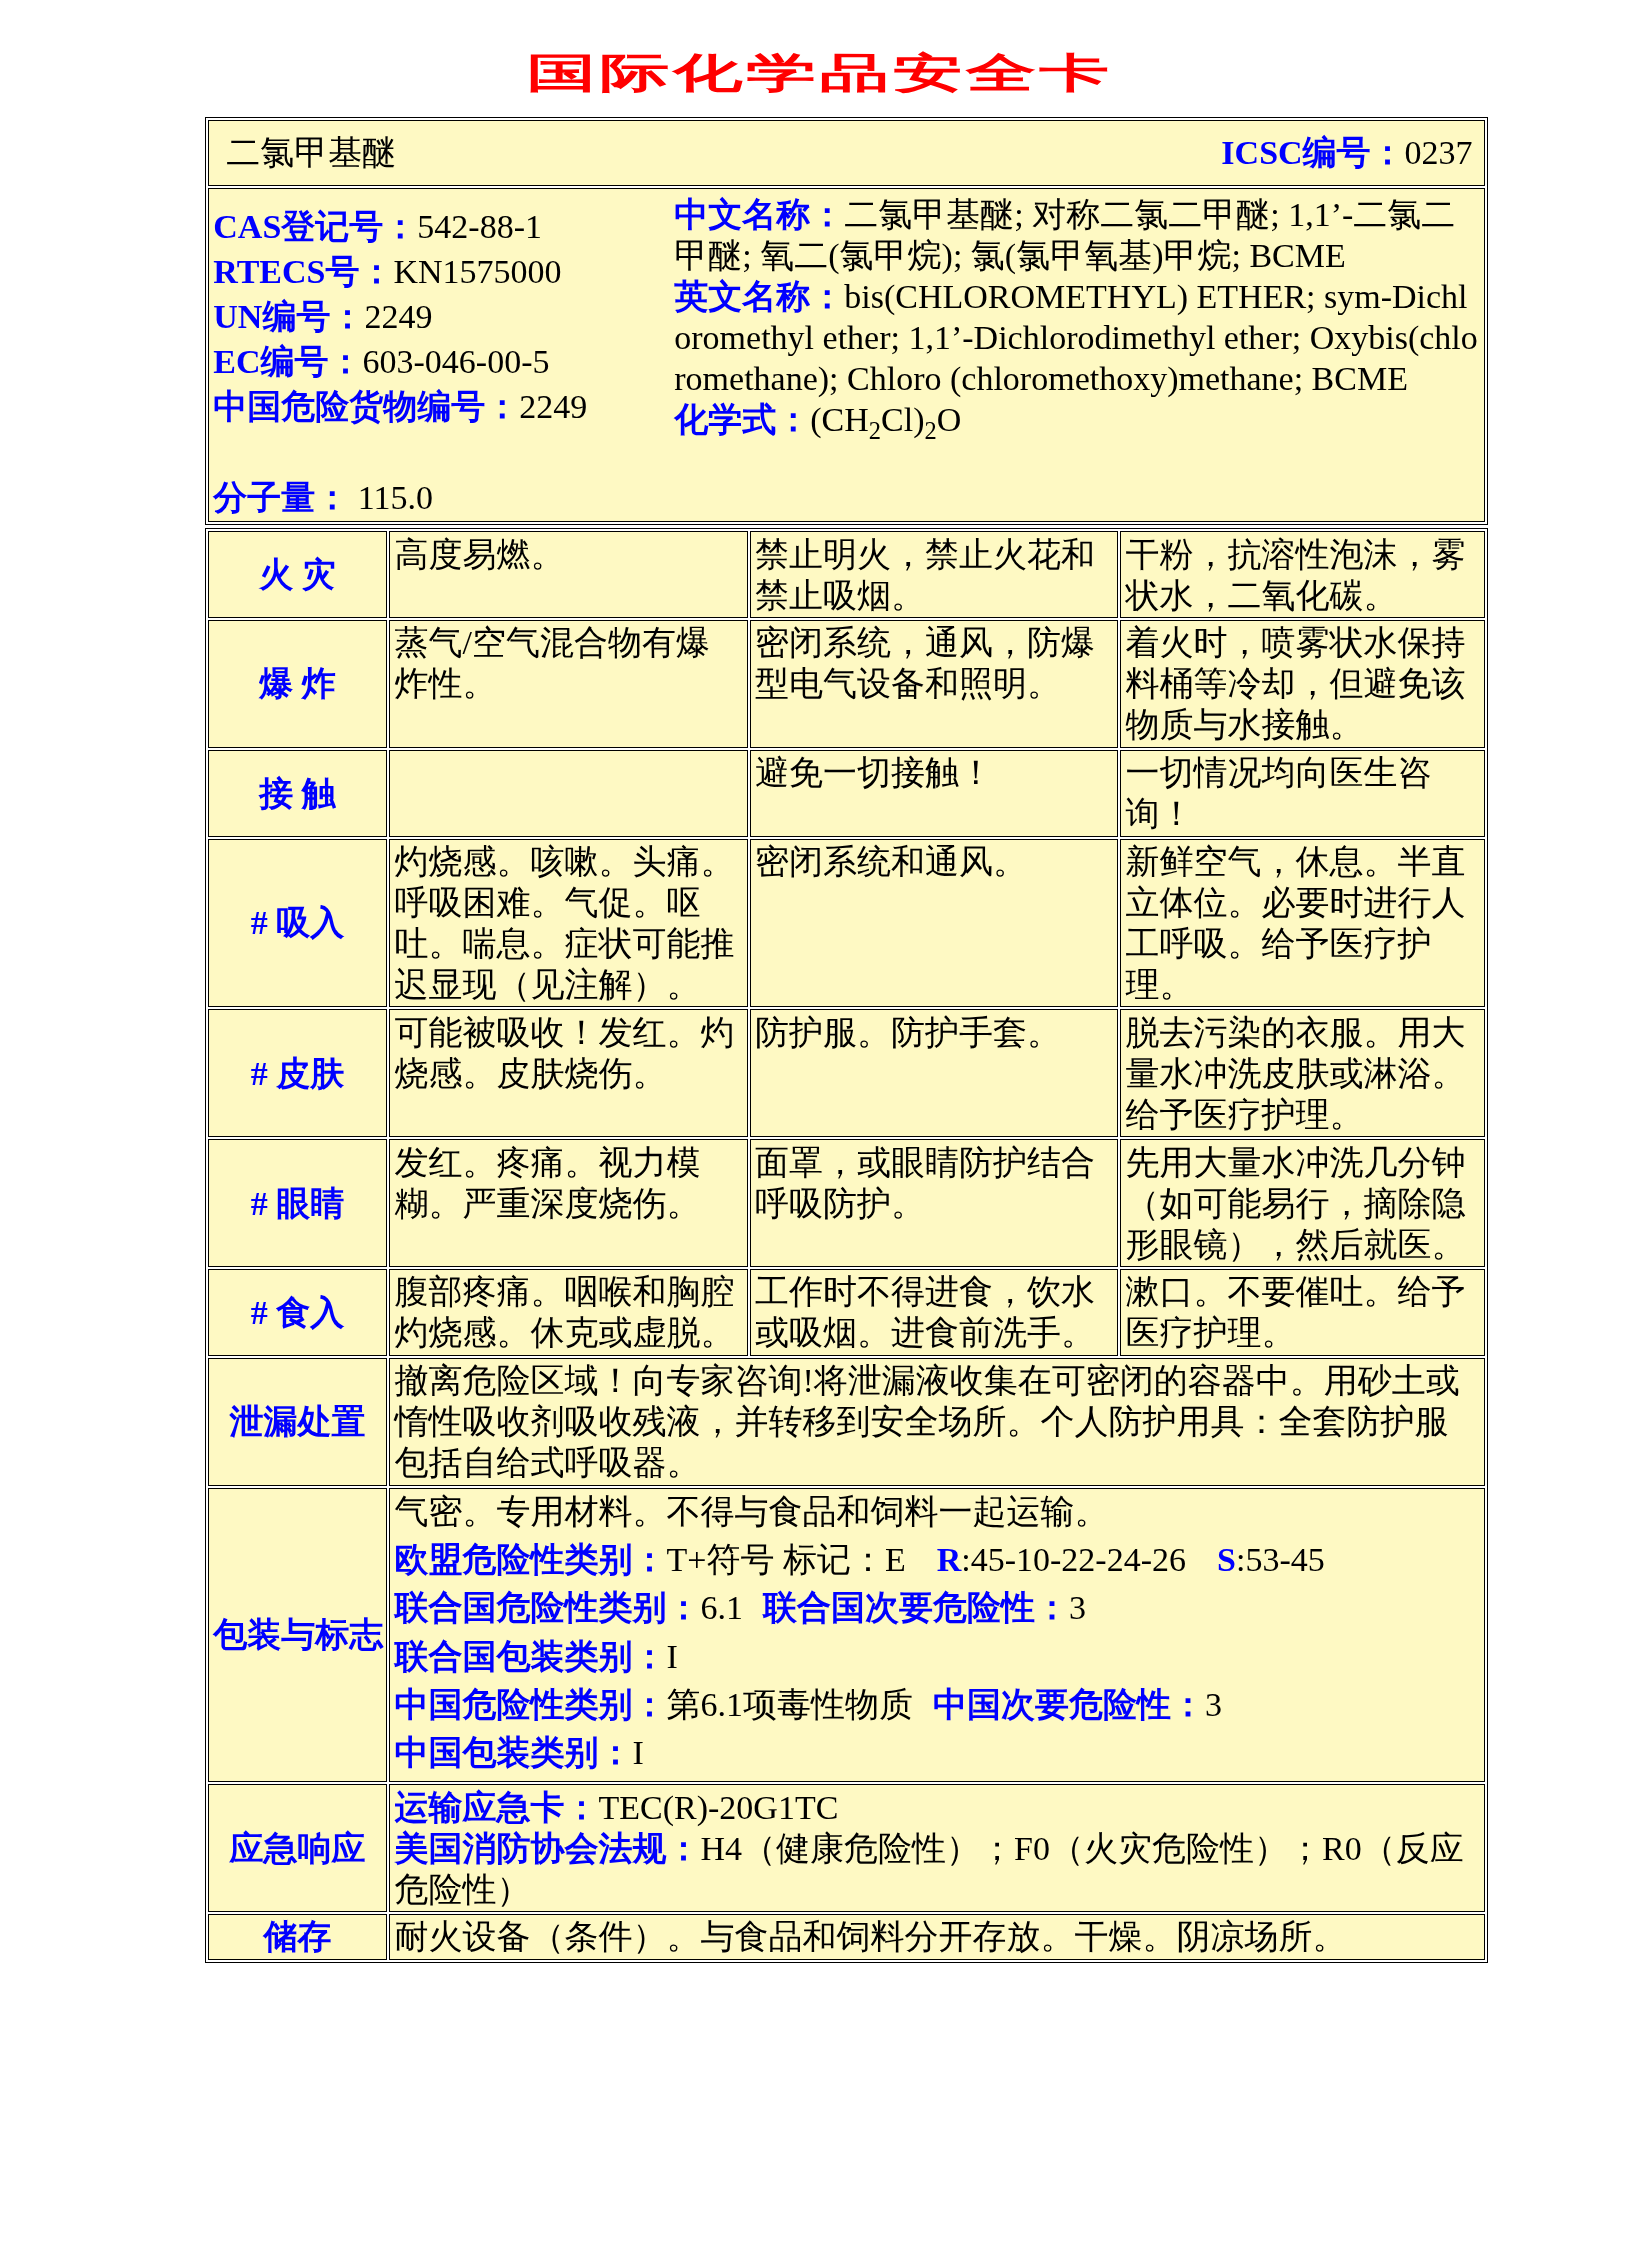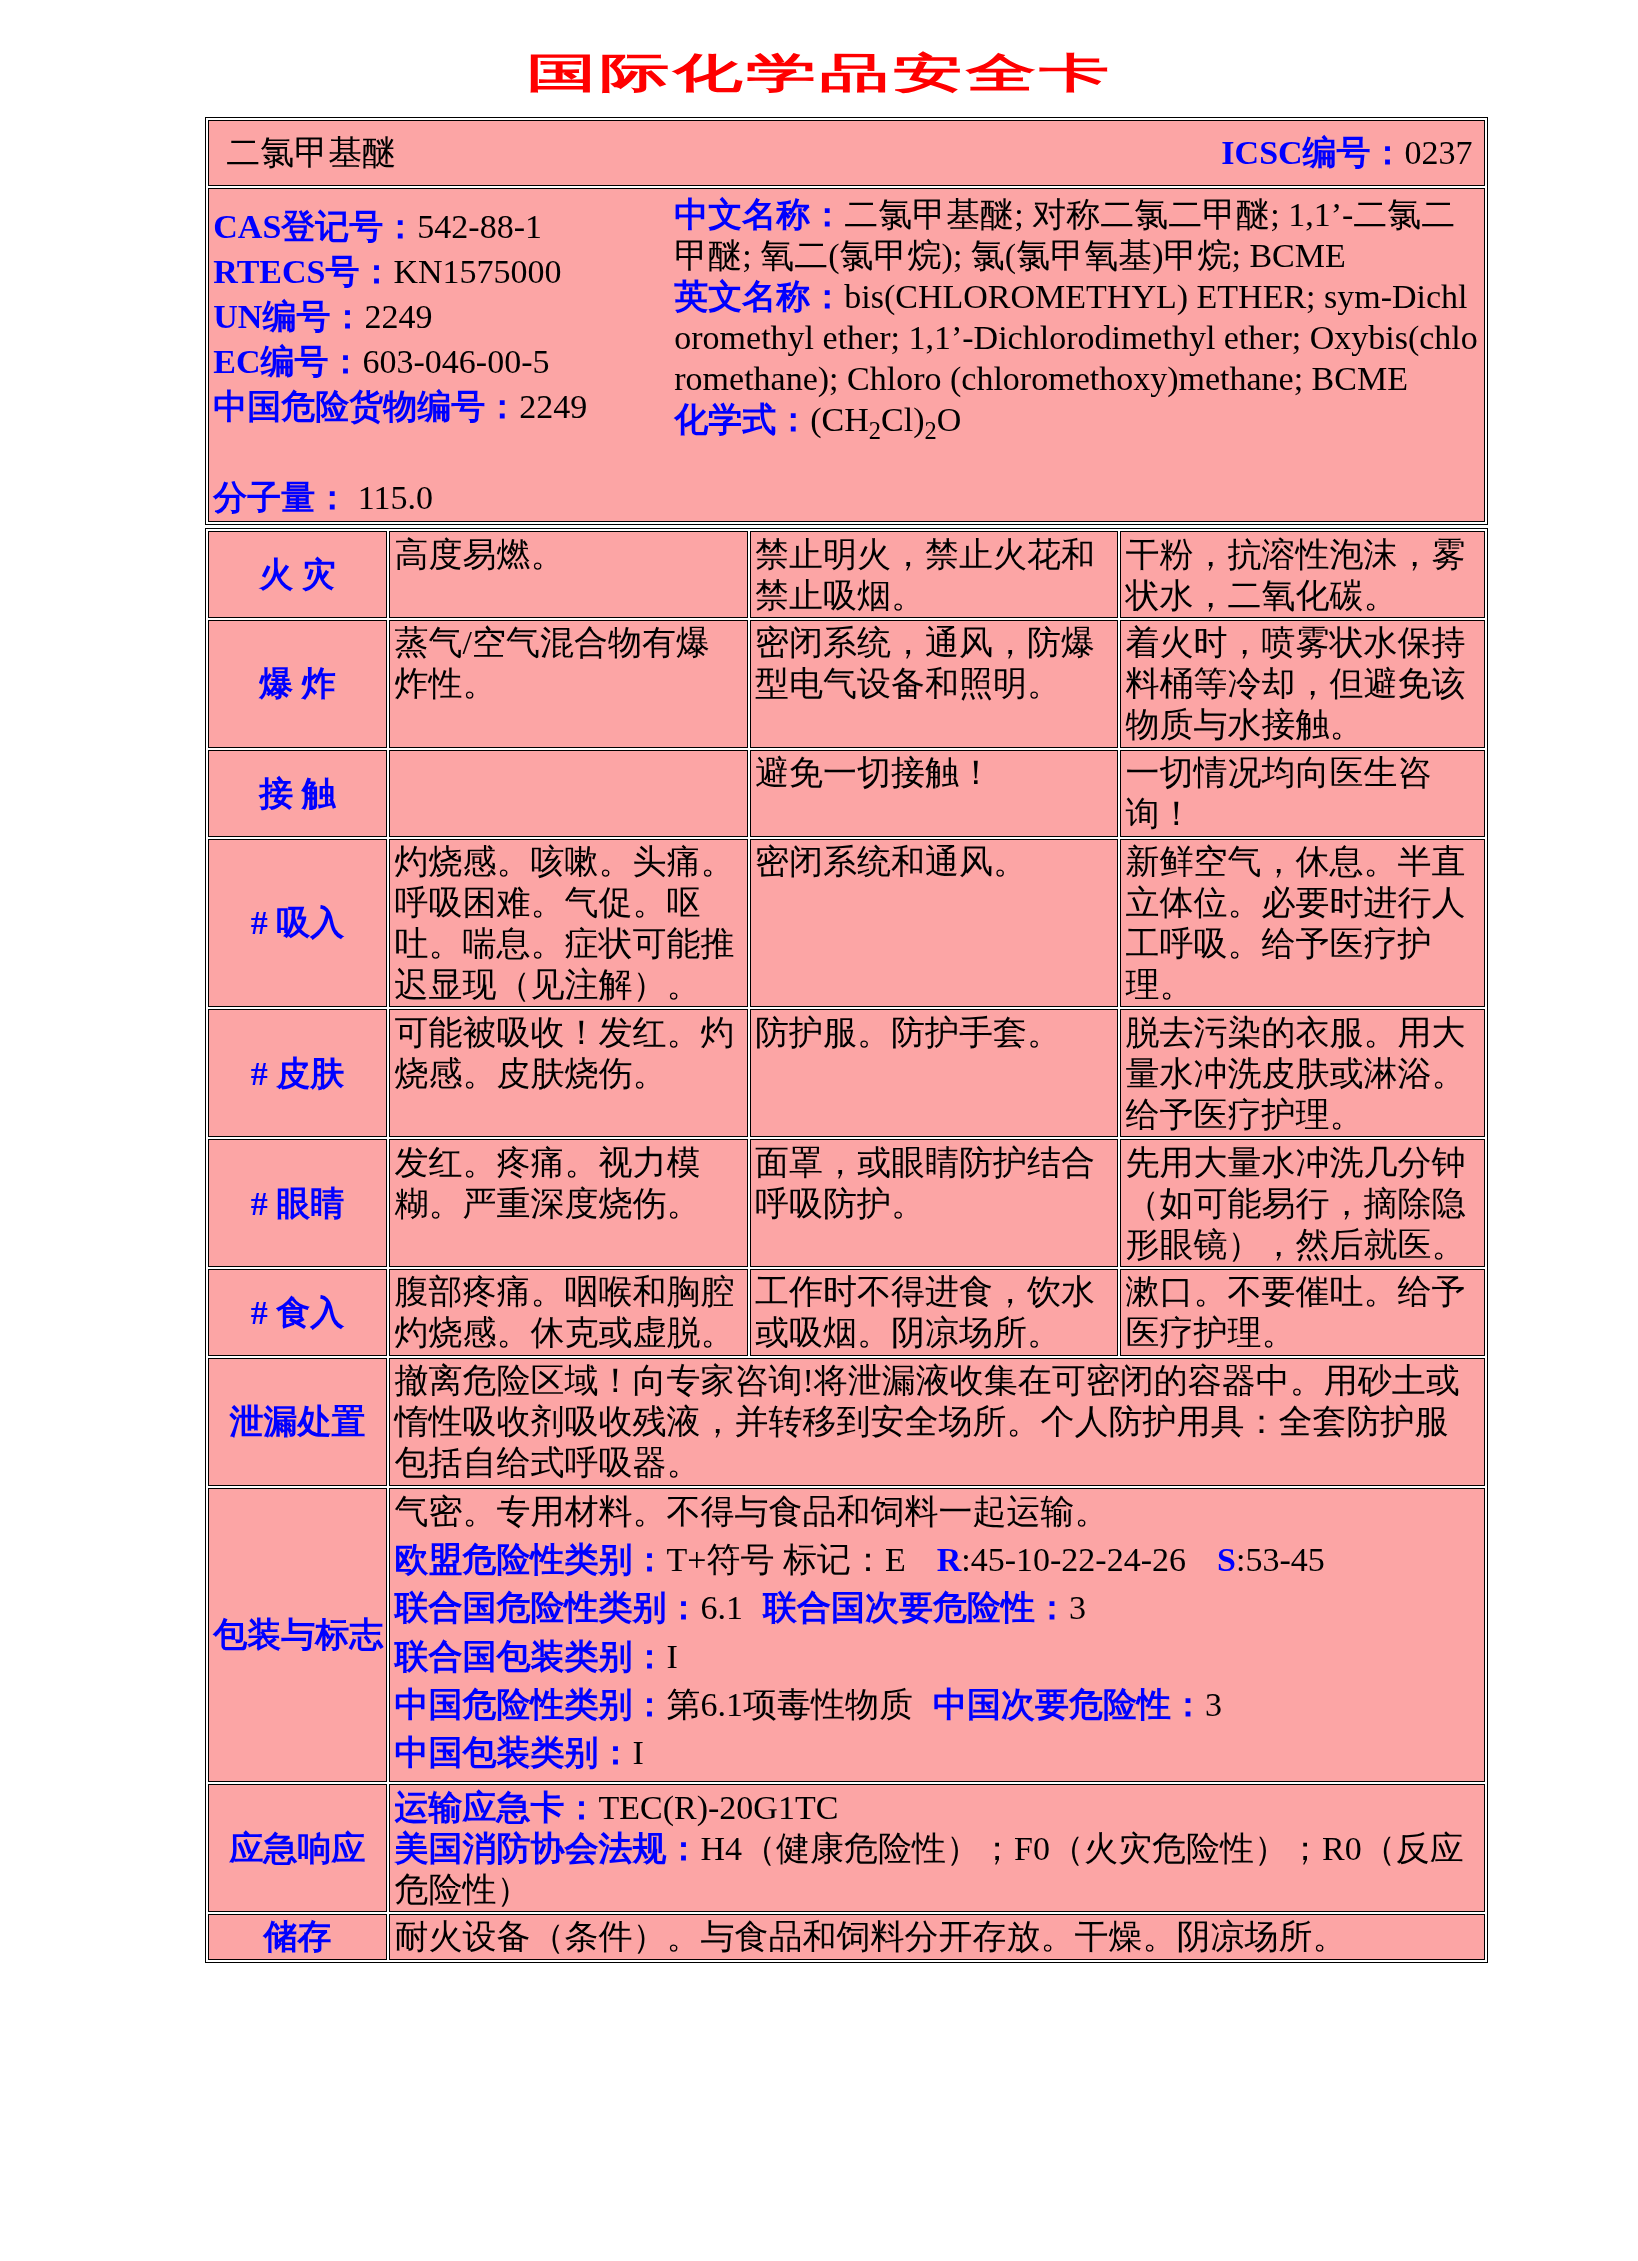--- a/index.html
+++ b/index.html
@@ -21,21 +21,21 @@
     border-collapse:separate; border-spacing:2.1px;
     border:1.4px solid #000; width:1283px; table-layout:fixed;
     margin-bottom:2.8px;
   }
   td {
     border:1.4px solid #000;
     font-size:34px; line-height:41px;
     padding:1.4px 4.3px;
     vertical-align:top;
     word-break:break-all;
-    background:#fca5a5;
+    background:#fef9c3;
   }
   .lbl { color:#0000ff; font-weight:bold; }
   .name-row-td { height:61px; vertical-align:middle; }
   .name-flex { display:flex; justify-content:space-between; align-items:center; }
   .subst-name { padding-left:13px; }
   .icsc { padding-right:7.1px; white-space:nowrap; }
   .id-flex { display:flex; }
   .id-left { width:461px; flex:none; padding-top:14px; }
   .id-left .id-line { line-height:45px; white-space:nowrap; }
   .id-left .mw-line { margin-top:46px; }
@@ -146,21 +146,21 @@
       <tr>
         <td class="type-cell"># 眼睛</td>
         <td>发红。疼痛。视力模糊。严重深度烧伤。</td>
         <td>面罩，或眼睛防护结合呼吸防护。</td>
         <td>先用大量水冲洗几分钟（如可能易行，摘除隐形眼镜），然后就医。</td>
       </tr>
 
       <tr>
         <td class="type-cell"># 食入</td>
         <td>腹部疼痛。咽喉和胸腔灼烧感。休克或虚脱。</td>
-        <td>工作时不得进食，饮水或吸烟。阴凉场所。</td>
+        <td>工作时不得进食，饮水或吸烟。进食前洗手。</td>
         <td>漱口。不要催吐。给予医疗护理。</td>
       </tr>
 
       <tr>
         <td class="type-cell">泄漏处置</td>
         <td colspan="3">撤离危险区域！向专家咨询!将泄漏液收集在可密闭的容器中。用砂土或惰性吸收剂吸收残液，并转移到安全场所。个人防护用具：全套防护服包括自给式呼吸器。</td>
       </tr>
 
       <tr>
         <td class="type-cell">包装与标志</td>

